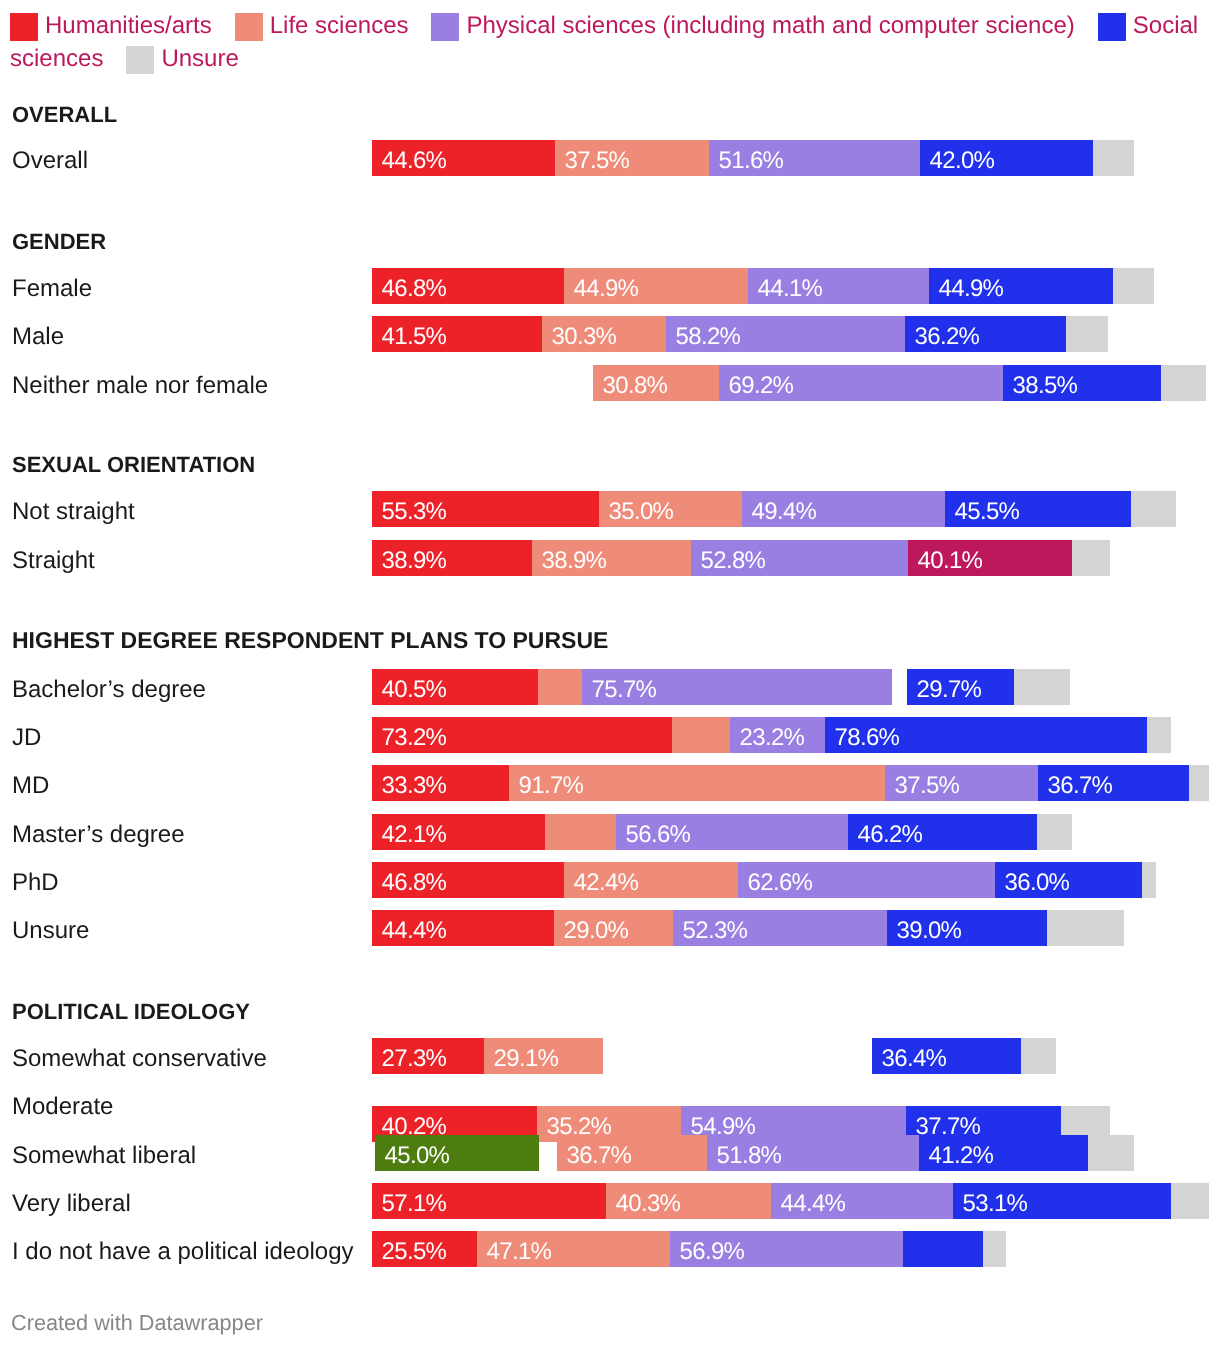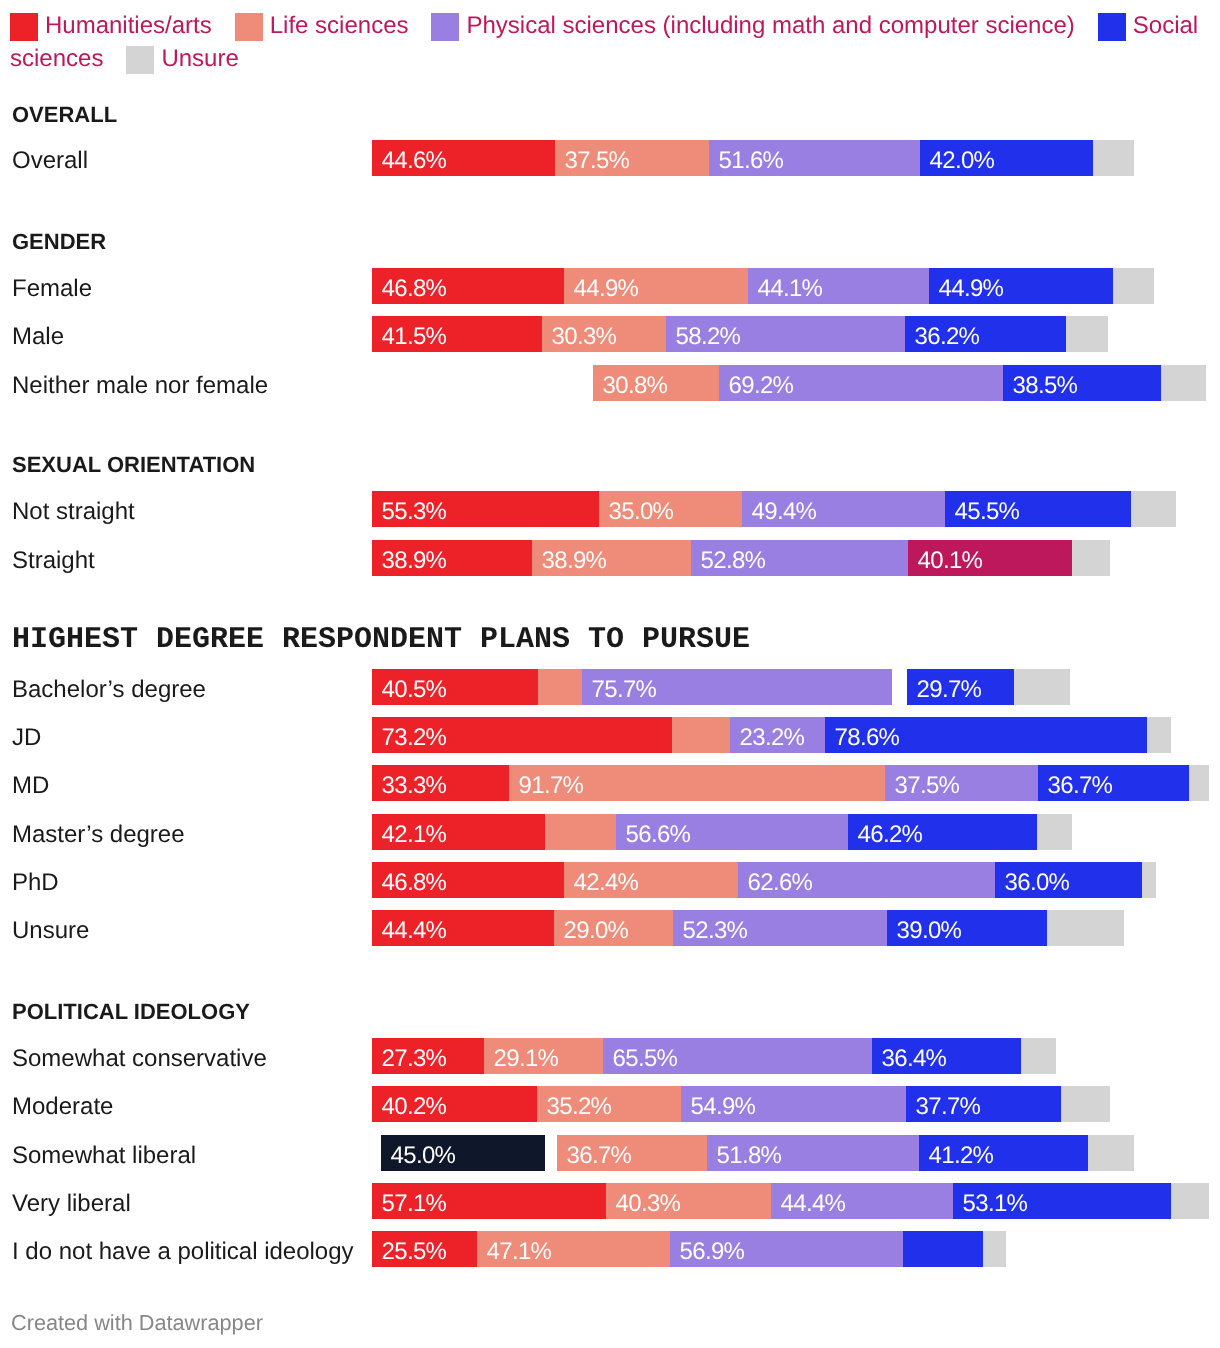--- a/index.html
+++ b/index.html
@@ -13,21 +13,21 @@
   #legend{position:absolute;left:10px;top:9px;width:1200px;
           font-size:24px;line-height:33px;color:#be185d;}
   .lg-swatch{display:inline-block;width:28px;height:28px;vertical-align:-8px;
              margin-right:7px;margin-left:23px;}
   .lg-item:first-child .lg-swatch{margin-left:0;}
   .lg-label{display:inline;}
 
   
   .group-title{position:absolute;left:12px;font-weight:bold;color:#1a1a1a;white-space:nowrap;}
   .group-title.small{font-size:22px;line-height:22px;}
-  .group-title.large{font-size:30px;line-height:26.5px;font-family:Liberation Mono, monospace;}
+  .group-title.large{font-size:23px;line-height:26.5px;}
 
   
   .bar-row{position:absolute;left:0;width:1220px;height:36px;}
   .row-label{position:absolute;left:12px;top:0;height:36px;line-height:42px;
              font-size:24px;color:#1a1a1a;white-space:nowrap;}
   .bar{position:absolute;left:372px;top:0;height:36px;}
   .seg{position:absolute;top:0;height:36px;overflow:hidden;}
   .seg-label{position:absolute;left:9.5px;top:0;height:36px;line-height:41px;
              font-size:24px;letter-spacing:-0.65px;color:#ffffff;white-space:nowrap;}
 
@@ -254,51 +254,48 @@
     <div class="group-title small" style="top: 1001px;">POLITICAL IDEOLOGY</div>
     <div class="bar-row" style="top: 1038px;">
       <div class="row-label">Somewhat conservative</div>
       <div class="bar" style="left: 372px; width: 684px;">
         <div class="seg" title="Humanities/arts" style="left: 0px; width: 112px; background: rgb(237, 34, 41);">
           <span class="seg-label">27.3%</span>
         </div>
         <div class="seg" title="Life sciences" style="left: 112px; width: 119px; background: rgb(238, 139, 121);">
           <span class="seg-label">29.1%</span>
         </div>
-        <div class="seg" title="Physical sciences (including math and computer science)" style="left: 231px; width: 269px; background: rgb(152, 127, 225);">
-          <span class="seg-label">65.5%</span>
-        </div>
         <div class="seg" title="Social sciences" style="left: 500px; width: 149px; background: rgb(32, 48, 235);">
           <span class="seg-label">36.4%</span>
         </div>
         <div class="seg" title="Unsure" style="left: 649px; width: 35px; background: rgb(212, 212, 212);"></div>
       </div>
     </div>
     <div class="bar-row" style="top: 1086px;">
       <div class="row-label">Moderate</div>
-      <div class="bar" style="left: 372px; width: 738px;">
+      <div class="bar" style="left: 372px; width: 738px; margin-top: 20px;">
         <div class="seg" title="Humanities/arts" style="left: 0px; width: 165px; background: rgb(237, 34, 41);">
           <span class="seg-label">40.2%</span>
         </div>
         <div class="seg" title="Life sciences" style="left: 165px; width: 144px; background: rgb(238, 139, 121);">
           <span class="seg-label">35.2%</span>
         </div>
         <div class="seg" title="Physical sciences (including math and computer science)" style="left: 309px; width: 251px; background: rgb(152, 127, 225);">
           <span class="seg-label">54.9%</span>
         </div>
         <div class="seg" title="Social sciences" style="left: 534px; width: 155px; background: rgb(32, 48, 235);">
           <span class="seg-label">37.7%</span>
         </div>
         <div class="seg" title="Unsure" style="left: 689px; width: 49px; background: rgb(212, 212, 212);"></div>
       </div>
     </div>
     <div class="bar-row" style="top: 1135px;">
       <div class="row-label">Somewhat liberal</div>
       <div class="bar" style="left: 372px; width: 762px;">
-        <div class="seg" title="Humanities/arts" style="left: 9px; width: 164px; background: #0f172a;">
+        <div class="seg" title="Humanities/arts" style="left: 3px; width: 164px; background: #4d7c0f;">
           <span class="seg-label">45.0%</span>
         </div>
         <div class="seg" title="Life sciences" style="left: 185px; width: 150px; background: rgb(238, 139, 121);">
           <span class="seg-label">36.7%</span>
         </div>
         <div class="seg" title="Physical sciences (including math and computer science)" style="left: 335px; width: 212px; background: rgb(152, 127, 225);">
           <span class="seg-label">51.8%</span>
         </div>
         <div class="seg" title="Social sciences" style="left: 547px; width: 169px; background: rgb(32, 48, 235);">
           <span class="seg-label">41.2%</span>

